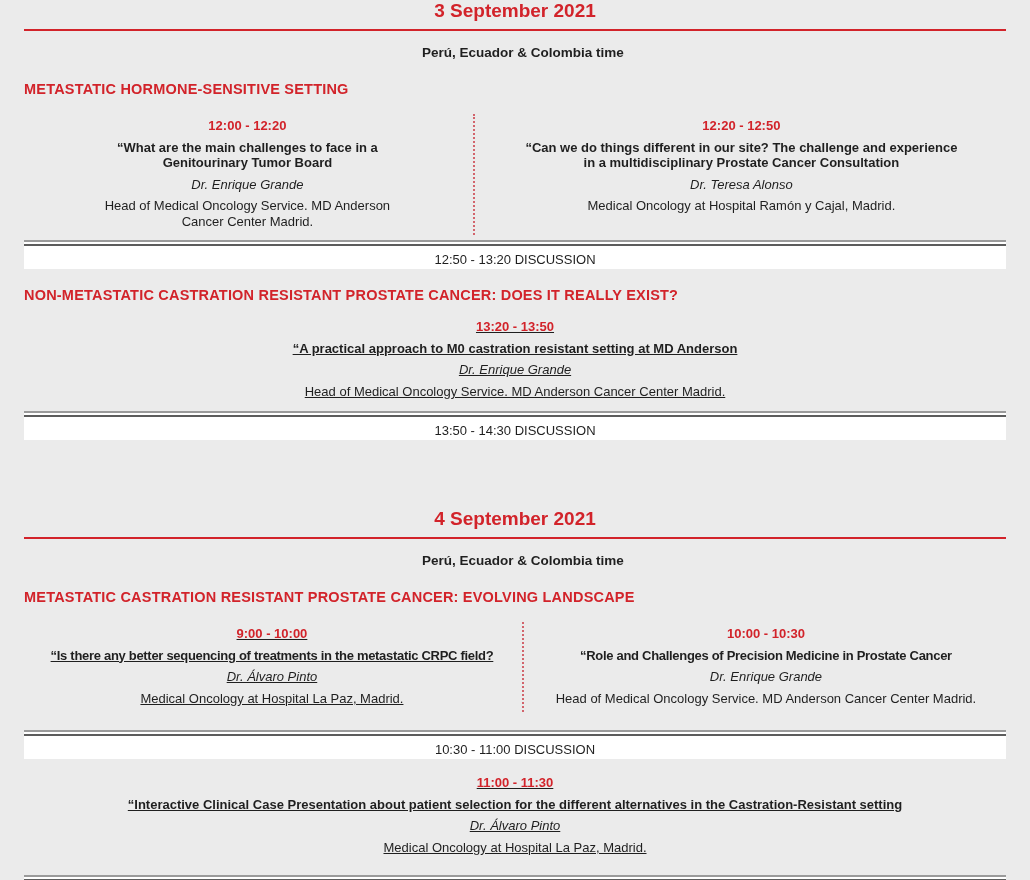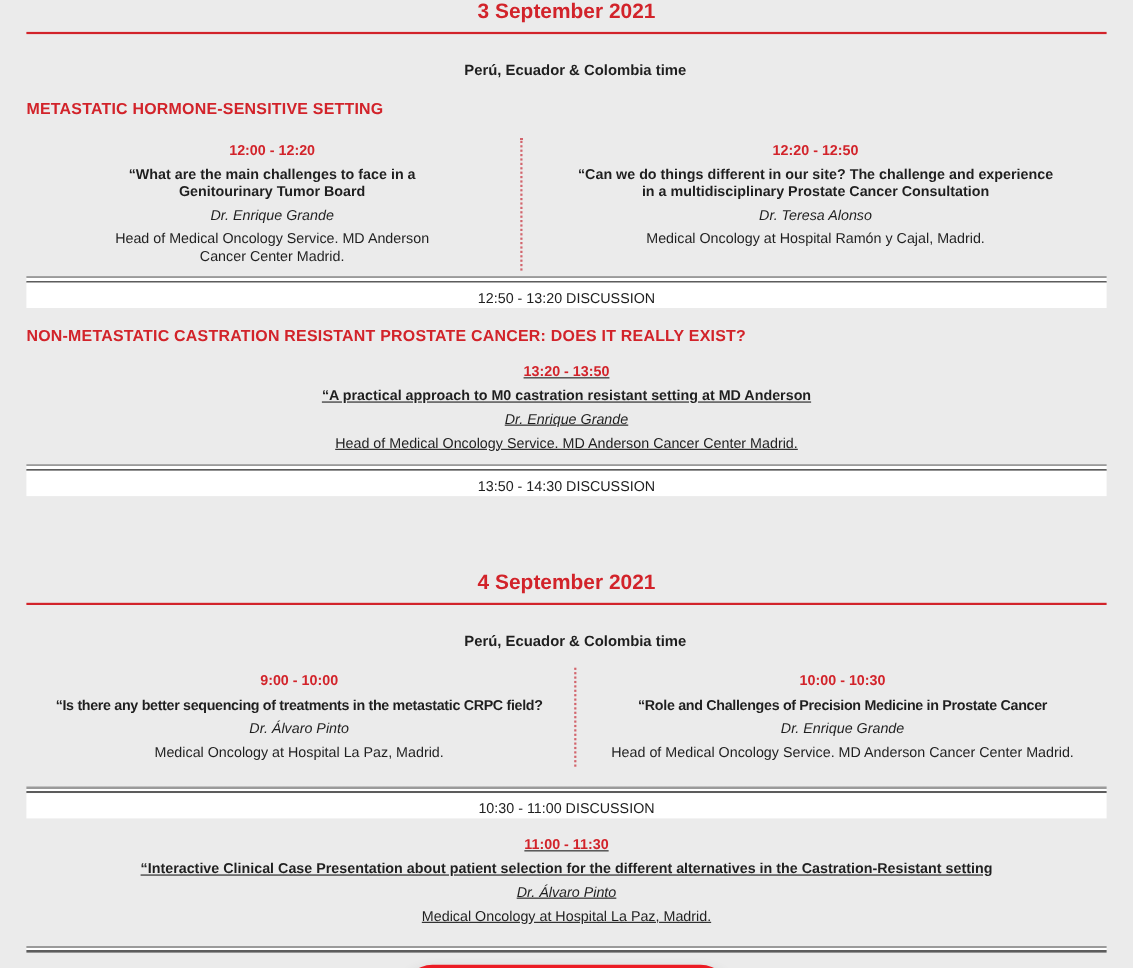--- a/index.html
+++ b/index.html
@@ -21,42 +21,42 @@
   }
   .day-title.second { padding-top: 68px; }
 
   .redline {
     border: none;
     border-top: 2px solid #d2232a;
     margin: 7px 24px 0 24px;
   }
 
   .tz {
-    margin-top: 25px;
+    margin-top: 14px;
     text-align: center;
     font-size: 13.5px; font-weight: bold; padding-left: 16px;
   }
 
   .section-heading {
     margin: 21px 24px 0 24px;
     text-align: left;
     font-size: 14.5px; font-weight: bold;
     color: #d2232a;
     letter-spacing: 0.2px;
   }
 
   .cols {
     display: flex;
     margin: 15px 24px 0 24px;
     align-items: stretch;
   }
   .cols .col { text-align: center; }
   .d1-left  { width: 45.5%; }
   .d1-right { width: 54.5%; flex: 1; }
-  .d2-left  { width: 50.5%; }
+  .d2-left  { width: 50.5%; text-decoration: underline; }
   .d2-right { width: 49.5%; flex: 1; }
   .vdiv {
     border-left: 2px dotted #d2646c;
     margin: 2px 2px 0 2px;
   }
 
   .session { text-align: center; }
   .session p { margin: 6px; font-size: 13px; line-height: 15.5px; }
   .session .time {
     color: #d2232a; font-weight: bold;
@@ -161,20 +161,21 @@
       <div class="dsep"></div>
       <div class="dbar">13:50 - 14:30 DISCUSSION</div>
     </div>
   </section>
 
   <section>
     <h1 class="day-title second">4 September 2021</h1>
     <hr class="redline">
     <div class="tz">Perú, Ecuador &amp; Colombia time</div>
 
+    <h2 class="section-heading">METASTATIC CASTRATION RESISTANT PROSTATE CANCER: EVOLVING LANDSCAPE</h2>
 
     <div class="cols">
       <div class="col d2-left session oneline">
         <p class="time">9:00 - 10:00</p>
         <p class="stitle">“Is there any better sequencing of treatments in the metastatic CRPC field?</p>
         <p class="speaker">Dr. Álvaro Pinto</p>
         <p class="affil">Medical Oncology at Hospital La Paz, Madrid.</p>
       </div>
       <div class="vdiv"></div>
       <div class="col d2-right session oneline">

